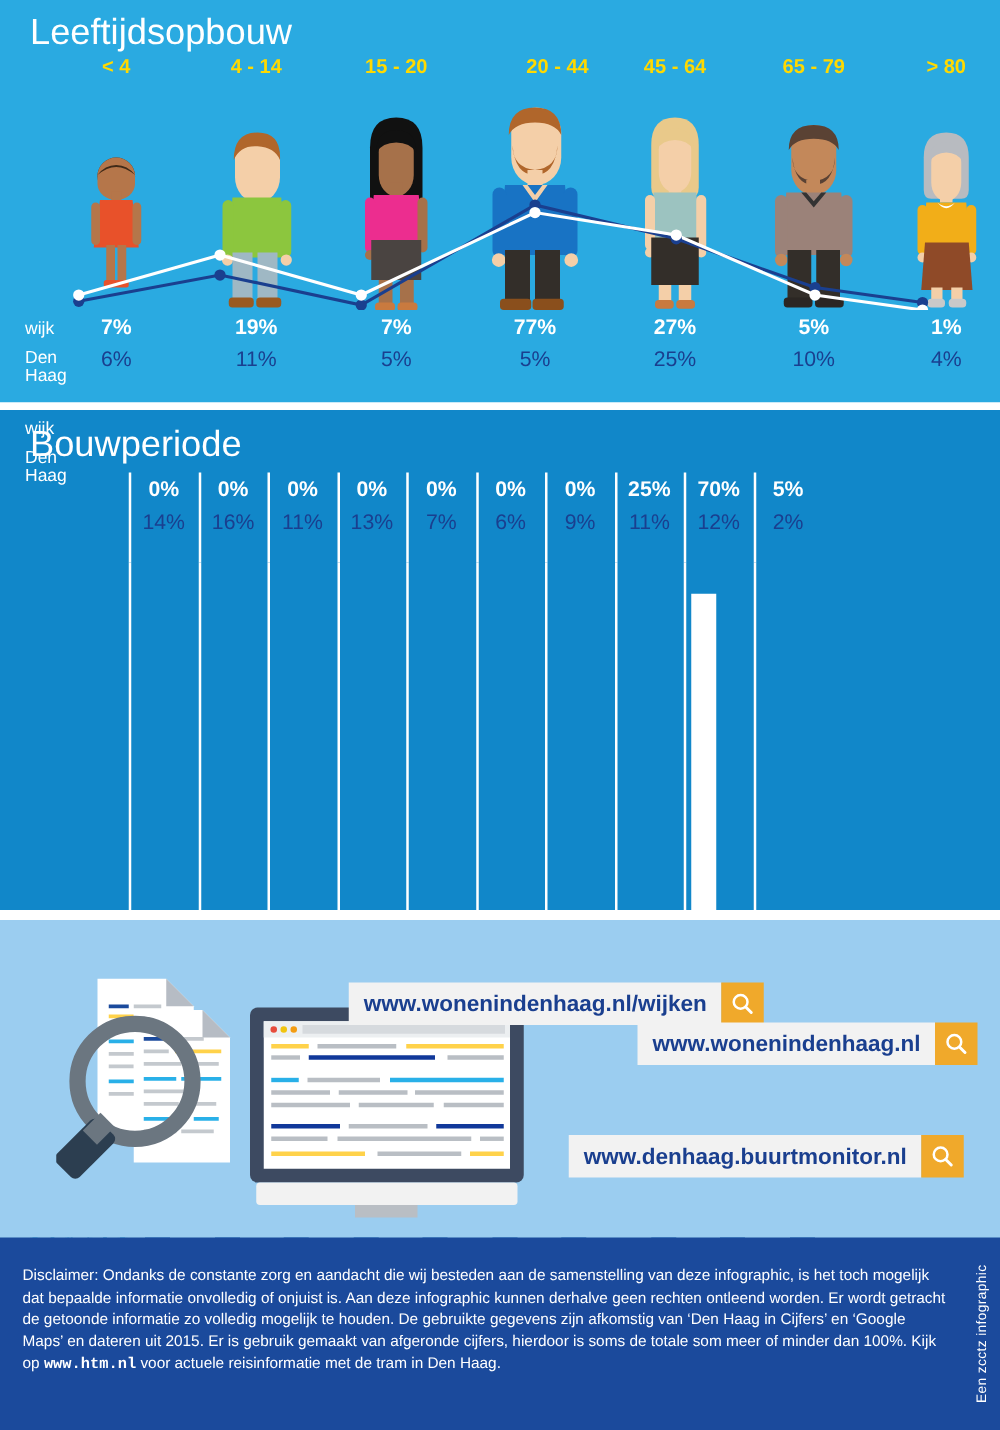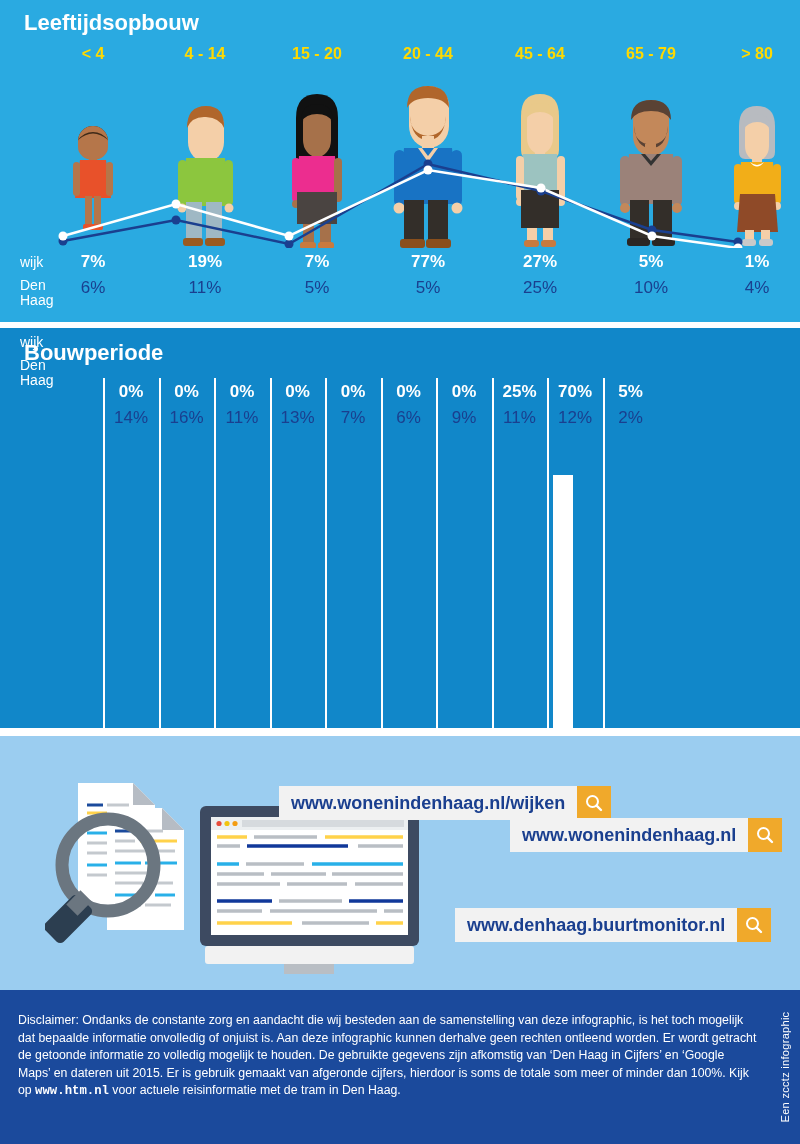--- a/index.html
+++ b/index.html
@@ -10,21 +10,21 @@
     overflow: hidden;
   }
   #page { position: relative; width: 800px; height: 1144px; background:#ffffff; }
 
   
   #sec-age {
     position: absolute; left:0; top:0; width:800px; height:322px;
     background:#2aaae1;
   }
   .sec-title {
-    font-size: 22px; font-weight: bold; color:#ffffff;
+    font-size: 29px; font-weight: normal; color:#ffffff;
     letter-spacing:0px;
   }
   #age-title { position:absolute; left:24px; top:10px; }
 
   #age-cats { position:absolute; left:0; top:45px; width:800px; height:28px; }
   .age-cat {
     position:absolute; top:0; width:110px; text-align:center;
     color:#ffd900; font-weight:bold; font-size:16px;
   }
 
@@ -129,21 +129,21 @@
 <div id="page">
 
   <div id="sec-age">
 
     <div id="age-title" class="sec-title">Leeftijdsopbouw</div>
 
     <div id="age-cats">
         <div class="age-cat" style="left: 38px;">&lt; 4</div>
         <div class="age-cat" style="left: 150px;">4 - 14</div>
         <div class="age-cat" style="left: 262px;">15 - 20</div>
-        <div class="age-cat" style="left: 373px;">20 - 44</div>
+        <div class="age-cat" style="left: 391px;">20 - 44</div>
         <div class="age-cat" style="left: 485px;">45 - 64</div>
         <div class="age-cat" style="left: 596px;">65 - 79</div>
         <div class="age-cat" style="left: 702px;">&gt; 80</div>
       </div>
 
     <svg id="age-people" viewBox="0 0 800 170">
 
       <g>
         <ellipse cx="93" cy="63" rx="15" ry="15" fill="#3f2a18"></ellipse>
         <path d="M78 63 a15 15 0 0 1 30 0 l0 6 a15 13 0 0 1 -30 0 z" fill="#b5764a"></path>

